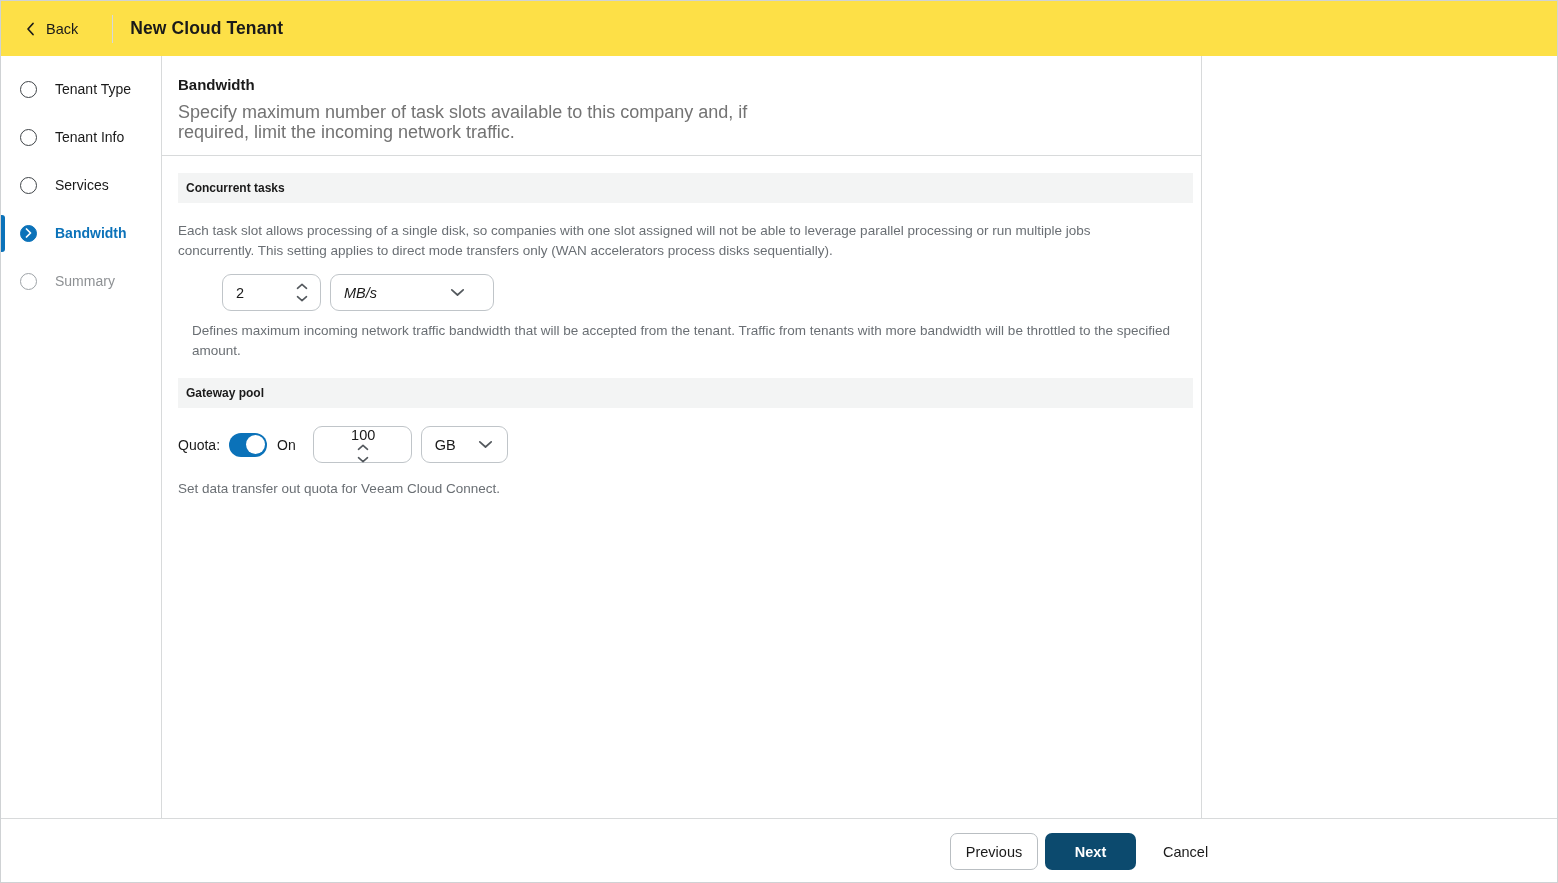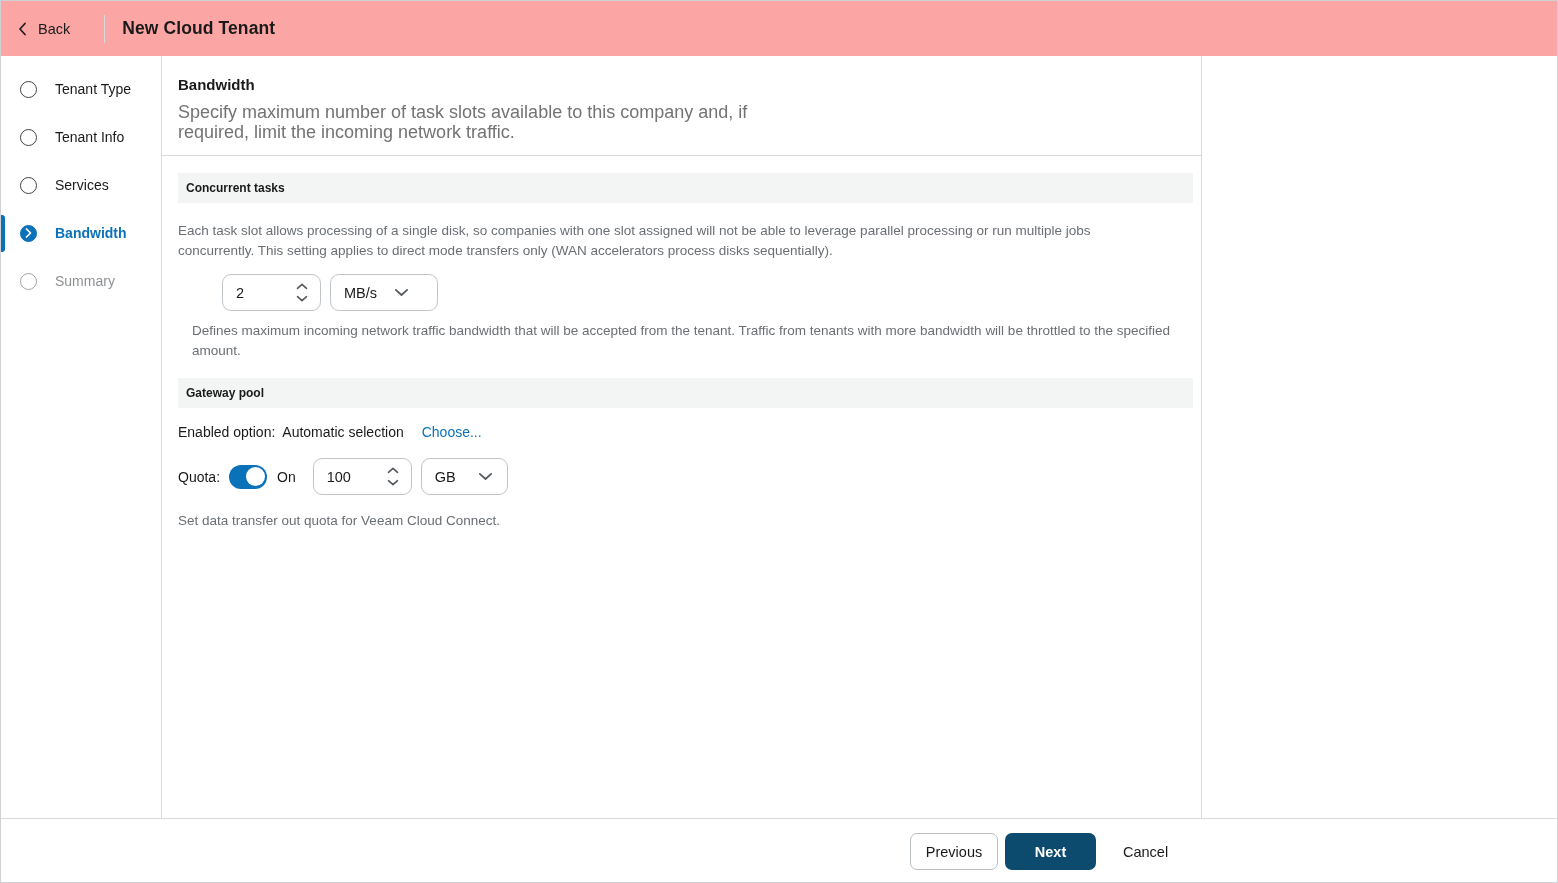--- a/index.html
+++ b/index.html
@@ -8,21 +8,21 @@
     font-family:"Liberation Sans", sans-serif;
     font-size:14px; color:#1a1a1a;
     background:#ffffff; position:relative;
     border:1px solid #cfd2d4; overflow:hidden;
   }
   button { font-family:inherit; font-size:inherit; background:none; border:none; cursor:pointer; color:inherit; }
 
   
   .header {
     position:absolute; top:0; left:0; width:100%; height:55px;
-    background:#fca5a5; display:flex; align-items:center; padding-left:17px;
+    background:#fde047; display:flex; align-items:center; padding-left:25px;
   }
   .back-btn { display:flex; align-items:center; gap:11px; font-size:14.5px; }
   .header-divider { width:1px; height:28px; background:#d6d8da; margin:0 0 0 34px; }
   .page-title { font-size:17.5px; font-weight:bold; margin-left:17px; letter-spacing:.1px; }
 
   
   .sidebar {
     position:absolute; top:55px; left:0; width:161px; height:762px;
     background:#fff; border-right:1px solid #d8dadb; padding-top:9px;
   }
@@ -89,21 +89,21 @@
 
   .link { color:#0b72b9; cursor:pointer; text-decoration:none; font-size:14px; }
 
   
   .footer {
     position:absolute; top:817px; left:0; width:100%; height:66px;
     background:#fff; border-top:1px solid #d8dadb; border-bottom:2px solid #c3c6c8;
   }
   .footer-buttons { position:absolute; left:909px; top:14px; display:flex; align-items:center; }
   .btn { height:37px; border-radius:7px; font-size:14.5px; display:flex; align-items:center; justify-content:center; }
-  .btn-secondary { width:88px; background:#fff; border:1px solid #b9bec2; color:#1a1a1a; }
+  .btn-secondary { width:88px; background:#fff; border:1px solid #b9bec2; color:#1a1a1a;margin-left:40px; }
   .btn-primary { width:91px; background:#0c4a6e; color:#fff; font-weight:bold; margin-left:7px; }
   .btn-ghost { margin-left:27px; color:#1a1a1a; }
 </style>
 </head>
 <body>
 
 <div class="header">
   <button class="back-btn">
     <span style="line-height:0;">
       <svg width="9" height="14" viewBox="0 0 9 14">
@@ -166,50 +166,45 @@
         <span class="ctl-value">2</span>
         <span class="spin-arrows">
           <button><svg width="12" height="7" viewBox="0 0 12 7">
                 <polyline points="1.5,5.3 6,1.3 10.5,5.3" fill="none" stroke="#53585d" stroke-width="1.6" stroke-linecap="round" stroke-linejoin="round"></polyline>
               </svg></button>
           <button><svg width="12" height="7" viewBox="0 0 12 7">
                 <polyline points="1.5,1.7 6,5.7 10.5,1.7" fill="none" stroke="#53585d" stroke-width="1.6" stroke-linecap="round" stroke-linejoin="round"></polyline>
               </svg></button>
         </span>
       </div>
-      <div class="dropdown" style="width:108px; padding-right:28px;">
+      <div class="dropdown" style="width:164px; padding-right:28px;font-style:italic;">
         <span class="ctl-value">MB/s</span>
         <span style="line-height:0;">
           <svg width="15" height="9" viewBox="0 0 15 9">
               <polyline points="1.8,1.8 7.5,7 13.2,1.8" fill="none" stroke="#53585d" stroke-width="1.7" stroke-linecap="round" stroke-linejoin="round"></polyline>
             </svg>
         </span>
       </div>
     </div>
 
     <div class="helper mt10">Defines maximum incoming network traffic bandwidth that will be accepted from the tenant. Traffic from tenants with more bandwidth will be throttled to the specified amount.</div>
 
     <div class="section-bar mt17">
       <span>Gateway pool</span>
     </div>
 
-    <div class="row mt16">
-      <span>Enabled option:</span>
-      <span style="margin-left:7px;">Automatic selection</span>
-      <a class="link" style="margin-left:18px;">Choose...</a>
-    </div>
 
 
     <div class="row mt18">
       <span>Quota:</span>
       <span class="toggle" style="margin-left:9px;">
         <span class="knob"></span>
       </span>
       <span style="margin-left:10px;">On</span>
-      <div class="spinner" style="width:99px; margin-left:17px;">
+      <div class="spinner" style="width:99px; margin-left:17px;flex-direction:column;">
         <span class="ctl-value">100</span>
         <span class="spin-arrows">
           <button><svg width="12" height="7" viewBox="0 0 12 7">
                 <polyline points="1.5,5.3 6,1.3 10.5,5.3" fill="none" stroke="#53585d" stroke-width="1.6" stroke-linecap="round" stroke-linejoin="round"></polyline>
               </svg></button>
           <button><svg width="12" height="7" viewBox="0 0 12 7">
                 <polyline points="1.5,1.7 6,5.7 10.5,1.7" fill="none" stroke="#53585d" stroke-width="1.6" stroke-linecap="round" stroke-linejoin="round"></polyline>
               </svg></button>
         </span>
       </div>

